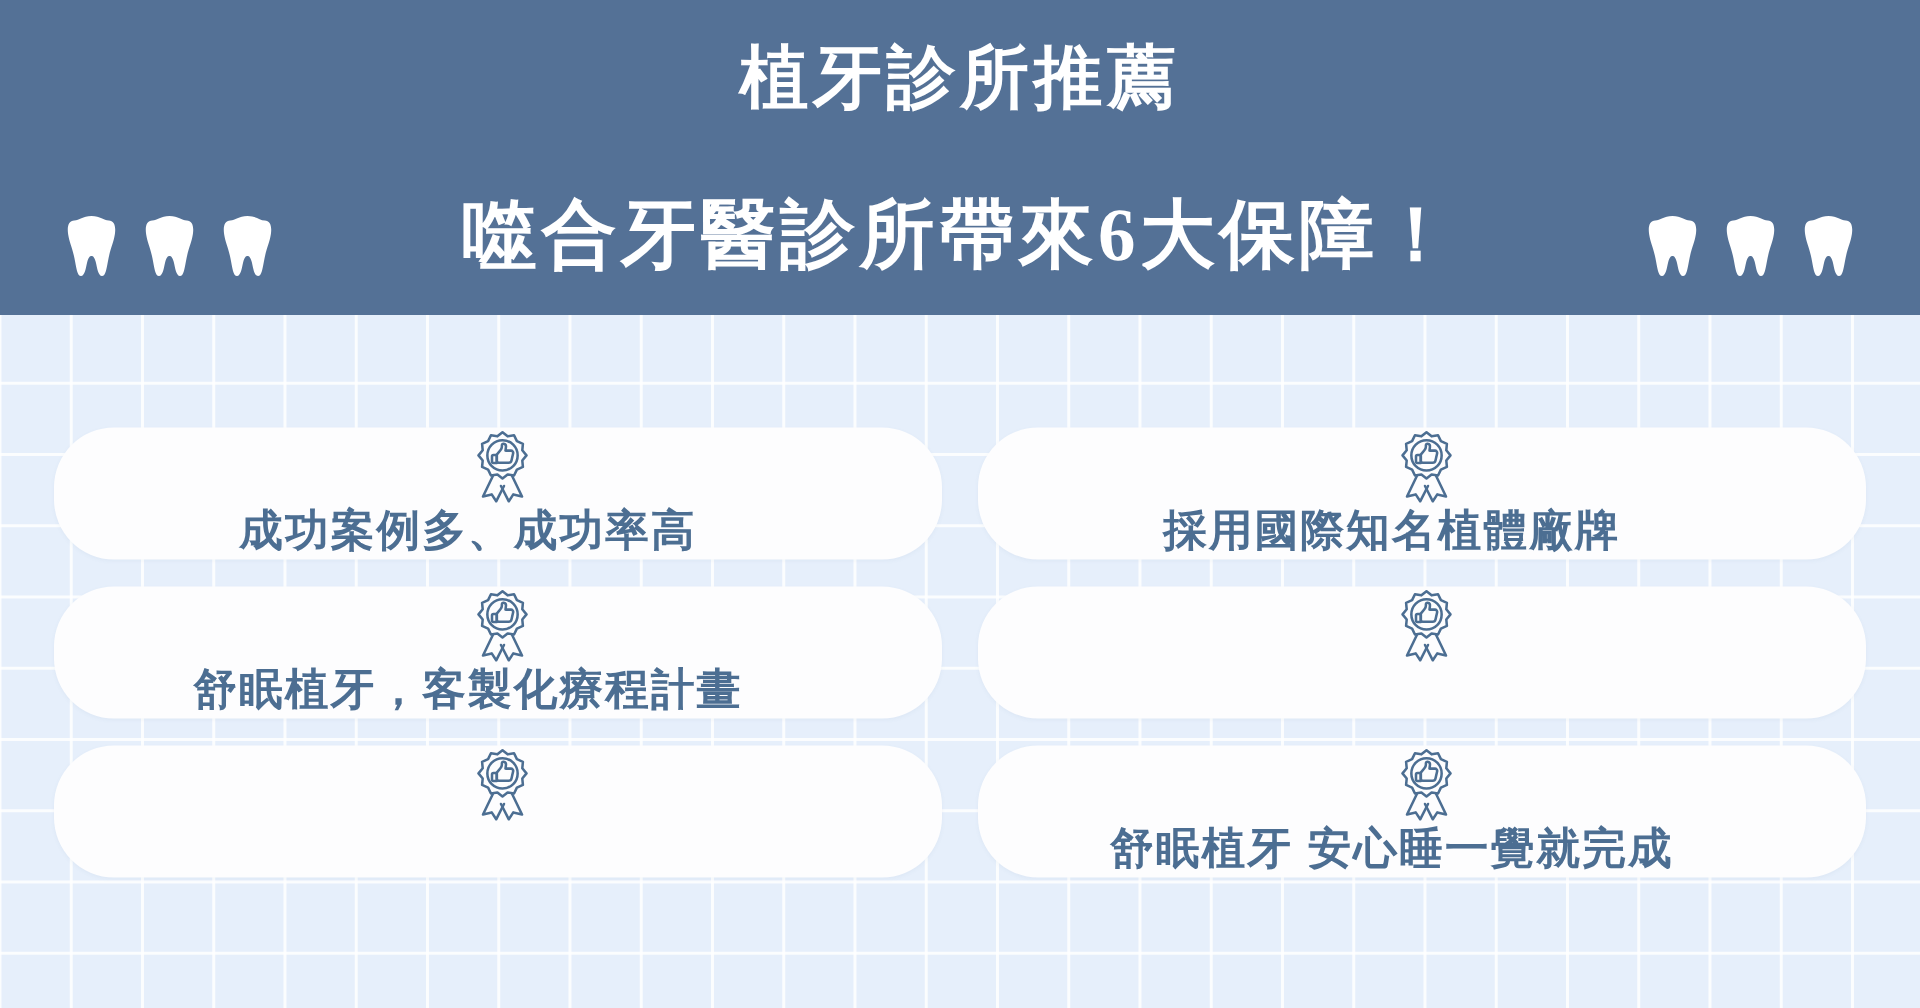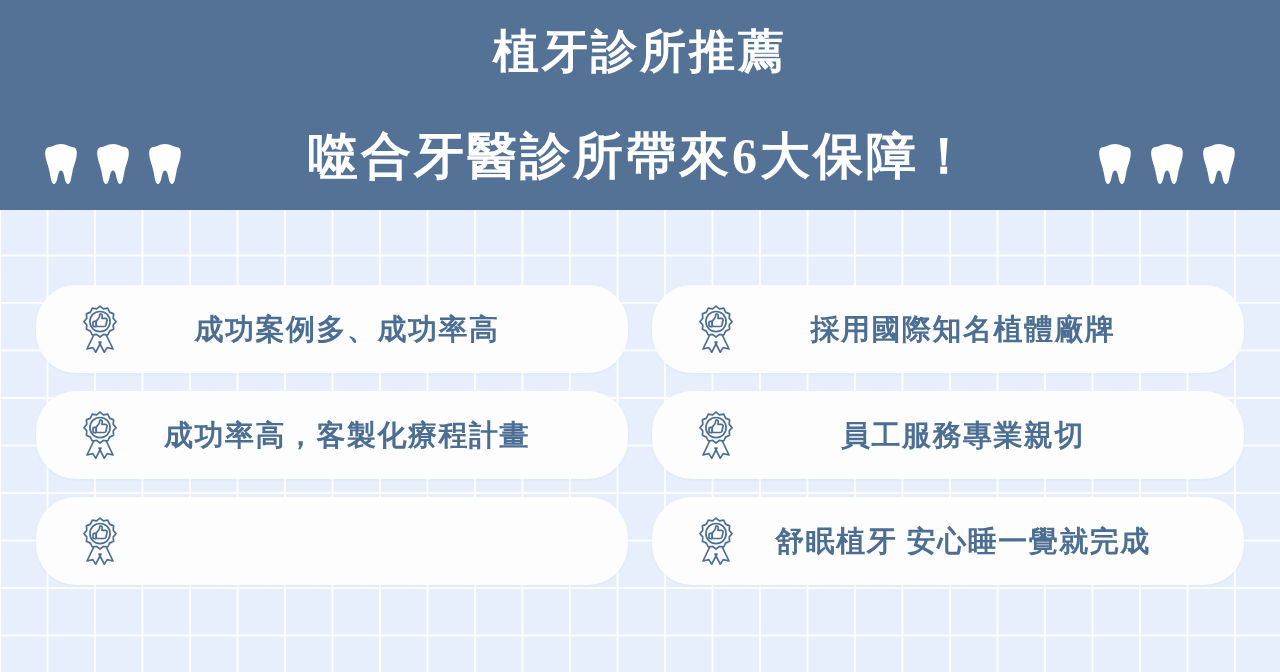--- a/index.html
+++ b/index.html
@@ -94,20 +94,21 @@
 
   .card {
     height: 88px;
     background: #fdfdfe;
     border-radius: 40px;
     display: flex;
     align-items: center;
     padding: 0 26px;
     box-sizing: border-box;
     box-shadow: 0 1px 3px rgba(84,113,150,0.06);
+    flex-direction: column;
   }
 
   .card-icon {
     flex: 0 0 auto;
     width: 52px;
     height: 52px;
     margin-left: 12px;
     margin-right: 6px;
     display: block;
   }
@@ -195,35 +196,34 @@
       <svg class="card-icon" viewBox="0 0 52 52" aria-hidden="true">
         <g fill="none" stroke="#4c6e92" stroke-width="1.7" stroke-linejoin="round" stroke-linecap="round">
           <path d="M19.5 32.5 L13 46 L18.8 44.6 L21.8 49.2 L27 39"></path>
           <path d="M32.5 32.5 L39 46 L33.2 44.6 L30.2 49.2 L25 39"></path>
           <path d="M26 3.2 L29.4 5.9 L33.7 5.2 L35.6 9.1 L39.6 10.9 L39.2 15.2 L42 18.6 L39.2 22 L39.6 26.3 L35.6 28.1 L33.7 32 L29.4 31.3 L26 34 L22.6 31.3 L18.3 32 L16.4 28.1 L12.4 26.3 L12.8 22 L10 18.6 L12.8 15.2 L12.4 10.9 L16.4 9.1 L18.3 5.2 L22.6 5.9 Z"></path>
           <circle cx="26" cy="18.6" r="10.1"></circle>
           <path d="M22.2 18.1 L24.6 15.2 C25.2 14.5 25.6 13.6 25.6 12.7 L25.6 11.9 C25.6 11.2 26.2 10.7 26.9 10.9 C27.8 11.1 28.4 12 28.3 12.9 L28 15.4 L31.6 15.4 C32.6 15.4 33.3 16.3 33.1 17.2 L32 22 C31.8 22.9 31 23.5 30.1 23.5 L23.5 23.5 C22.8 23.5 22.2 22.9 22.2 22.2 Z"></path>
           <path d="M22.2 18.3 L20 18.3 C19.4 18.3 19 18.8 19 19.3 L19 22.6 C19 23.1 19.4 23.6 20 23.6 L22.2 23.6 Z"></path>
         </g>
       </svg>
-      <div class="card-label">成功率高，客製化療程計畫</div>
-    </div>
-
-    <div class="card">
-      <svg class="card-icon" viewBox="0 0 52 52" aria-hidden="true">
-        <g fill="none" stroke="#4c6e92" stroke-width="1.7" stroke-linejoin="round" stroke-linecap="round">
-          <path d="M19.5 32.5 L13 46 L18.8 44.6 L21.8 49.2 L27 39"></path>
-          <path d="M32.5 32.5 L39 46 L33.2 44.6 L30.2 49.2 L25 39"></path>
-          <path d="M26 3.2 L29.4 5.9 L33.7 5.2 L35.6 9.1 L39.6 10.9 L39.2 15.2 L42 18.6 L39.2 22 L39.6 26.3 L35.6 28.1 L33.7 32 L29.4 31.3 L26 34 L22.6 31.3 L18.3 32 L16.4 28.1 L12.4 26.3 L12.8 22 L10 18.6 L12.8 15.2 L12.4 10.9 L16.4 9.1 L18.3 5.2 L22.6 5.9 Z"></path>
-          <circle cx="26" cy="18.6" r="10.1"></circle>
-          <path d="M22.2 18.1 L24.6 15.2 C25.2 14.5 25.6 13.6 25.6 12.7 L25.6 11.9 C25.6 11.2 26.2 10.7 26.9 10.9 C27.8 11.1 28.4 12 28.3 12.9 L28 15.4 L31.6 15.4 C32.6 15.4 33.3 16.3 33.1 17.2 L32 22 C31.8 22.9 31 23.5 30.1 23.5 L23.5 23.5 C22.8 23.5 22.2 22.9 22.2 22.2 Z"></path>
-          <path d="M22.2 18.3 L20 18.3 C19.4 18.3 19 18.8 19 19.3 L19 22.6 C19 23.1 19.4 23.6 20 23.6 L22.2 23.6 Z"></path>
-        </g>
-      </svg>
-      <div class="card-label">員工服務專業親切</div>
+      <div class="card-label">舒眠植牙，客製化療程計畫</div>
+    </div>
+
+    <div class="card">
+      <svg class="card-icon" viewBox="0 0 52 52" aria-hidden="true">
+        <g fill="none" stroke="#4c6e92" stroke-width="1.7" stroke-linejoin="round" stroke-linecap="round">
+          <path d="M19.5 32.5 L13 46 L18.8 44.6 L21.8 49.2 L27 39"></path>
+          <path d="M32.5 32.5 L39 46 L33.2 44.6 L30.2 49.2 L25 39"></path>
+          <path d="M26 3.2 L29.4 5.9 L33.7 5.2 L35.6 9.1 L39.6 10.9 L39.2 15.2 L42 18.6 L39.2 22 L39.6 26.3 L35.6 28.1 L33.7 32 L29.4 31.3 L26 34 L22.6 31.3 L18.3 32 L16.4 28.1 L12.4 26.3 L12.8 22 L10 18.6 L12.8 15.2 L12.4 10.9 L16.4 9.1 L18.3 5.2 L22.6 5.9 Z"></path>
+          <circle cx="26" cy="18.6" r="10.1"></circle>
+          <path d="M22.2 18.1 L24.6 15.2 C25.2 14.5 25.6 13.6 25.6 12.7 L25.6 11.9 C25.6 11.2 26.2 10.7 26.9 10.9 C27.8 11.1 28.4 12 28.3 12.9 L28 15.4 L31.6 15.4 C32.6 15.4 33.3 16.3 33.1 17.2 L32 22 C31.8 22.9 31 23.5 30.1 23.5 L23.5 23.5 C22.8 23.5 22.2 22.9 22.2 22.2 Z"></path>
+          <path d="M22.2 18.3 L20 18.3 C19.4 18.3 19 18.8 19 19.3 L19 22.6 C19 23.1 19.4 23.6 20 23.6 L22.2 23.6 Z"></path>
+        </g>
+      </svg>
     </div>
 
     <div class="card">
       <svg class="card-icon" viewBox="0 0 52 52" aria-hidden="true">
         <g fill="none" stroke="#4c6e92" stroke-width="1.7" stroke-linejoin="round" stroke-linecap="round">
           <path d="M19.5 32.5 L13 46 L18.8 44.6 L21.8 49.2 L27 39"></path>
           <path d="M32.5 32.5 L39 46 L33.2 44.6 L30.2 49.2 L25 39"></path>
           <path d="M26 3.2 L29.4 5.9 L33.7 5.2 L35.6 9.1 L39.6 10.9 L39.2 15.2 L42 18.6 L39.2 22 L39.6 26.3 L35.6 28.1 L33.7 32 L29.4 31.3 L26 34 L22.6 31.3 L18.3 32 L16.4 28.1 L12.4 26.3 L12.8 22 L10 18.6 L12.8 15.2 L12.4 10.9 L16.4 9.1 L18.3 5.2 L22.6 5.9 Z"></path>
           <circle cx="26" cy="18.6" r="10.1"></circle>
           <path d="M22.2 18.1 L24.6 15.2 C25.2 14.5 25.6 13.6 25.6 12.7 L25.6 11.9 C25.6 11.2 26.2 10.7 26.9 10.9 C27.8 11.1 28.4 12 28.3 12.9 L28 15.4 L31.6 15.4 C32.6 15.4 33.3 16.3 33.1 17.2 L32 22 C31.8 22.9 31 23.5 30.1 23.5 L23.5 23.5 C22.8 23.5 22.2 22.9 22.2 22.2 Z"></path>

